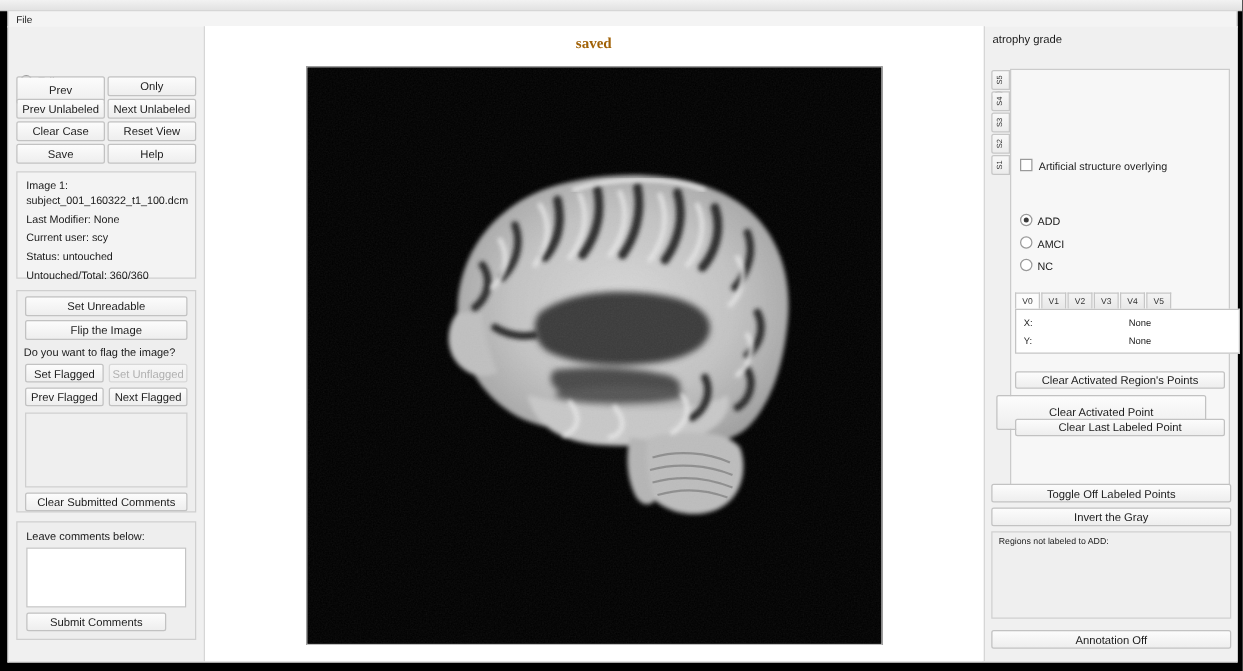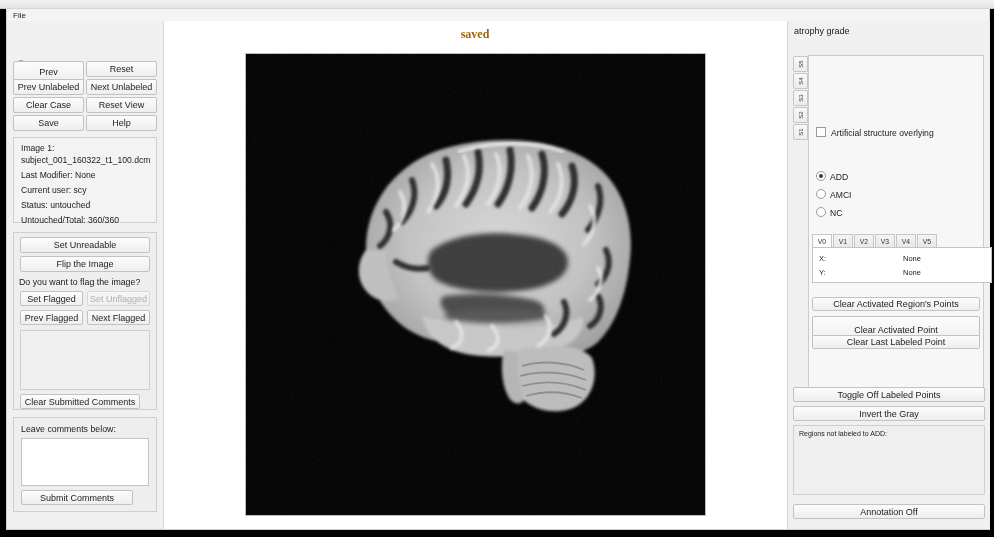--- a/index.html
+++ b/index.html
@@ -83,21 +83,21 @@
     <div class="left">
 
       <div class="radio-row" style="left:9px;top:7px;">
         <span class="rbox sel"></span><span>Edit</span>
       </div>
       <div class="radio-row" style="left:9px;top:24px;">
         <span class="rbox"></span><span>View Only</span>
       </div>
 
       <div class="btn" style="left:6px;top:40px;width:71px;height:22px;">Prev</div>
-      <div class="btn" style="left:79px;top:40px;width:71px;height:16px;">Reset</div>
+      <div class="btn" style="left:79px;top:40px;width:71px;height:16px;">Only</div>
       <div class="btn" style="left:6px;top:58px;width:71px;height:16px;">Prev Unlabeled</div>
       <div class="btn" style="left:79px;top:58px;width:71px;height:16px;">Next Unlabeled</div>
       <div class="btn" style="left:6px;top:76px;width:71px;height:16px;">Clear Case</div>
       <div class="btn" style="left:79px;top:76px;width:71px;height:16px;">Reset View</div>
       <div class="btn" style="left:6px;top:94px;width:71px;height:16px;">Save</div>
       <div class="btn" style="left:79px;top:94px;width:71px;height:16px;">Help</div>
 
       <div class="infobox" style="left:6px;top:116px;width:144px;height:86px;">
         <div class="infoline" style="top:5px;">Image 1:</div>
         <div class="infoline" style="top:17px;">subject_001_160322_t1_100.dcm</div>
@@ -113,21 +113,21 @@
       <div class="btn" style="left:13px;top:235px;width:130px;height:16px;">Flip the Image</div>
 
       <div class="statictext" style="left:12px;top:256px;">Do you want to flag the image?</div>
 
       <div class="btn" style="left:13px;top:270px;width:63px;height:15px;">Set Flagged</div>
       <div class="btn dis" style="left:80px;top:270px;width:63px;height:15px;">Set Unflagged</div>
       <div class="btn" style="left:13px;top:289px;width:63px;height:15px;">Prev Flagged</div>
       <div class="btn" style="left:80px;top:289px;width:63px;height:15px;">Next Flagged</div>
 
       <div class="greybox" style="left:13px;top:309px;width:130px;height:60px;background:#efefef;"></div>
-      <div class="btn" style="left:13px;top:373px;width:120px;height:15px;">Clear Submitted Comments</div>
+      <div class="btn" style="left:13px;top:373px;width:130px;height:15px;">Clear Submitted Comments</div>
 
       <div class="greybox" style="left:6px;top:396px;width:144px;height:95px;"></div>
       <div class="statictext" style="left:14px;top:403px;">Leave comments below:</div>
       <div class="whitebox" style="left:14px;top:417px;width:128px;height:48px;"></div>
       <div class="btn" style="left:14px;top:469px;width:112px;height:15px;">Submit Comments</div>
     </div>
 
     <div class="center">
       <div class="saved">saved</div>
 
@@ -293,21 +293,21 @@
       </div>
 
       <div class="whitebox" style="left:24px;top:226px;width:180px;height:36px;">
         <div class="xyrow" style="left:6px;top:6px;">X:</div>
         <div class="xyval" style="left:90px;top:6px;">None</div>
         <div class="xyrow" style="left:6px;top:20px;">Y:</div>
         <div class="xyval" style="left:90px;top:20px;">None</div>
       </div>
 
       <div class="btn" style="left:24px;top:276px;width:168px;height:14px;">Clear Activated Region's Points</div>
-      <div class="btn" style="left:24px;top:295px;width:168px;height:28px;">Clear Activated Point</div>
+      <div class="btn" style="left:9px;top:295px;width:168px;height:28px;">Clear Activated Point</div>
       <div class="btn" style="left:24px;top:314px;width:168px;height:14px;">Clear Last Labeled Point</div>
 
       <div class="btn" style="left:5px;top:366px;width:192px;height:15px;">Toggle Off Labeled Points</div>
       <div class="btn" style="left:5px;top:385px;width:192px;height:15px;">Invert the Gray</div>
 
       <div class="greybox" style="left:5px;top:404px;width:192px;height:70px;background:#efefef;">
         <div class="tinytext" style="left:5px;top:4px;">Regions not labeled to ADD:</div>
         <div class="tinytext" style="left:5px;top:18px;"></div>
       </div>
 

